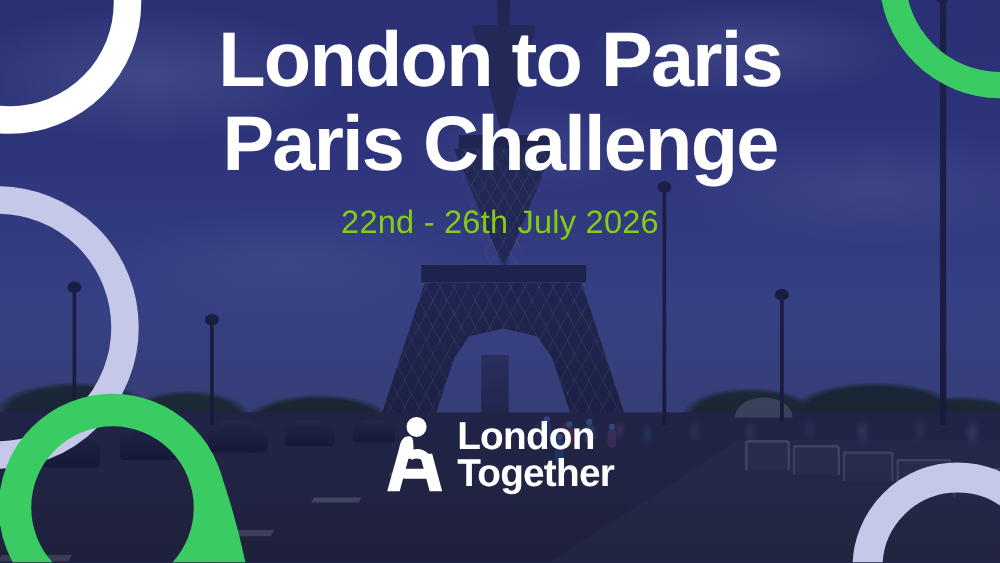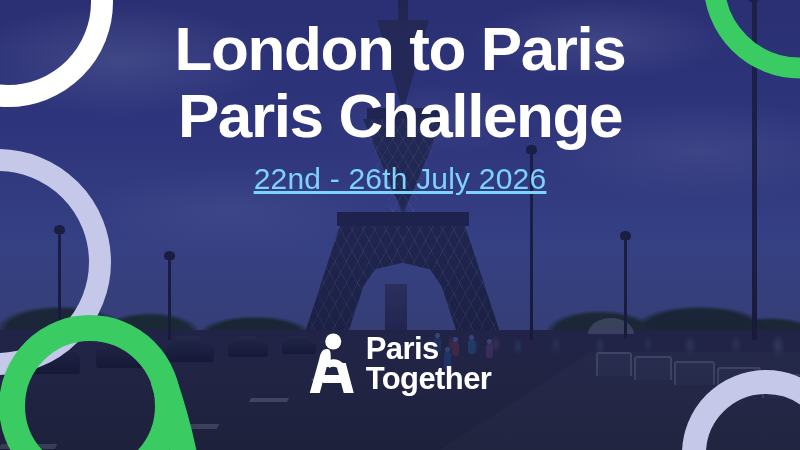--- a/index.html
+++ b/index.html
@@ -265,26 +265,25 @@
     margin-top: 16px;
     font-size: 62px;
     font-weight: 700;
     color: #ffffff;
     line-height: 1.08;
     letter-spacing: -1.4px;
   }
   .headline .hl-line { display: block; }
   .dates {
     margin-top: 14px;
-    font-size: 30px;
+    font-size: 26px;
     font-weight: 400;
-    color: #7dd3fc;
+    color: #84cc16;
     letter-spacing: .2px;
     line-height: 1;
-    text-decoration: underline;
   }
 
   .logo {
     position: absolute;
     left: 50%;
     top: 333px;
     transform: translateX(-50%);
     display: flex;
     align-items: center;
     gap: 11px;
@@ -406,18 +405,18 @@
         <path d="M18.5 16 C 13 16, 11.5 21, 10.5 26 L 1 60 L 11 60 L 18 34 L 22 34 L 22 24 C 22 19, 21.5 16, 18.5 16 Z"></path>
 
         <path d="M27 30 L 37 30 L 45 60 L 35 60 L 27 30 Z"></path>
 
         <path d="M19 28 C 24 25, 30 26, 34 30 L 31 37 C 28 33.5, 24 33, 20.5 35 Z"></path>
 
         <rect x="13.5" y="42" width="21" height="8" rx="1.5"></rect>
       </g>
     </svg>
     <div class="logo-words">
-      <span>Paris</span>
+      <span>London</span>
       <span>Together</span>
     </div>
   </div>
 
 </div>
 
 </body></html>

